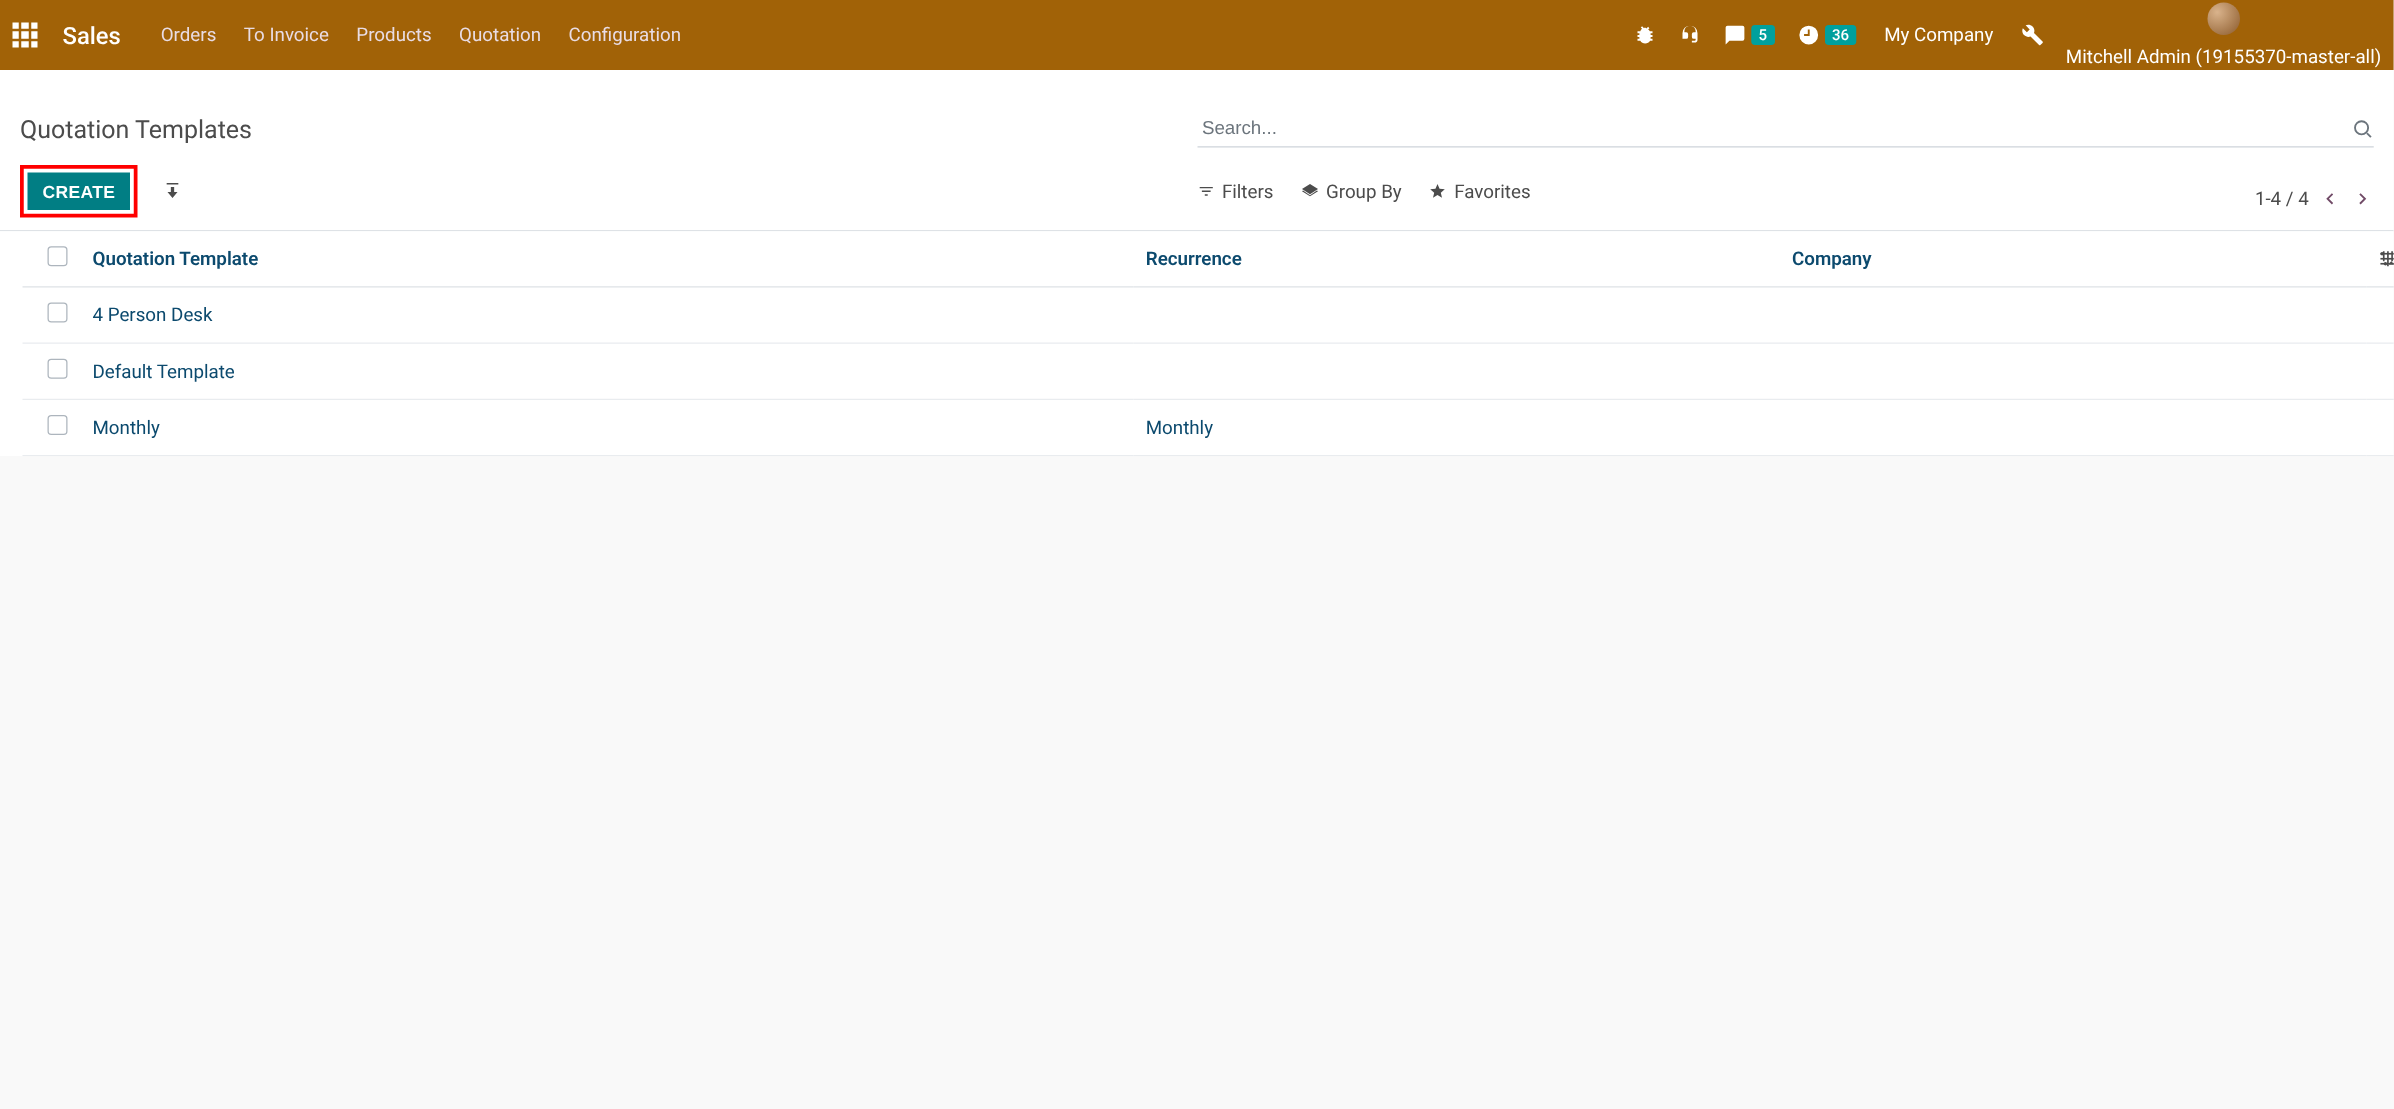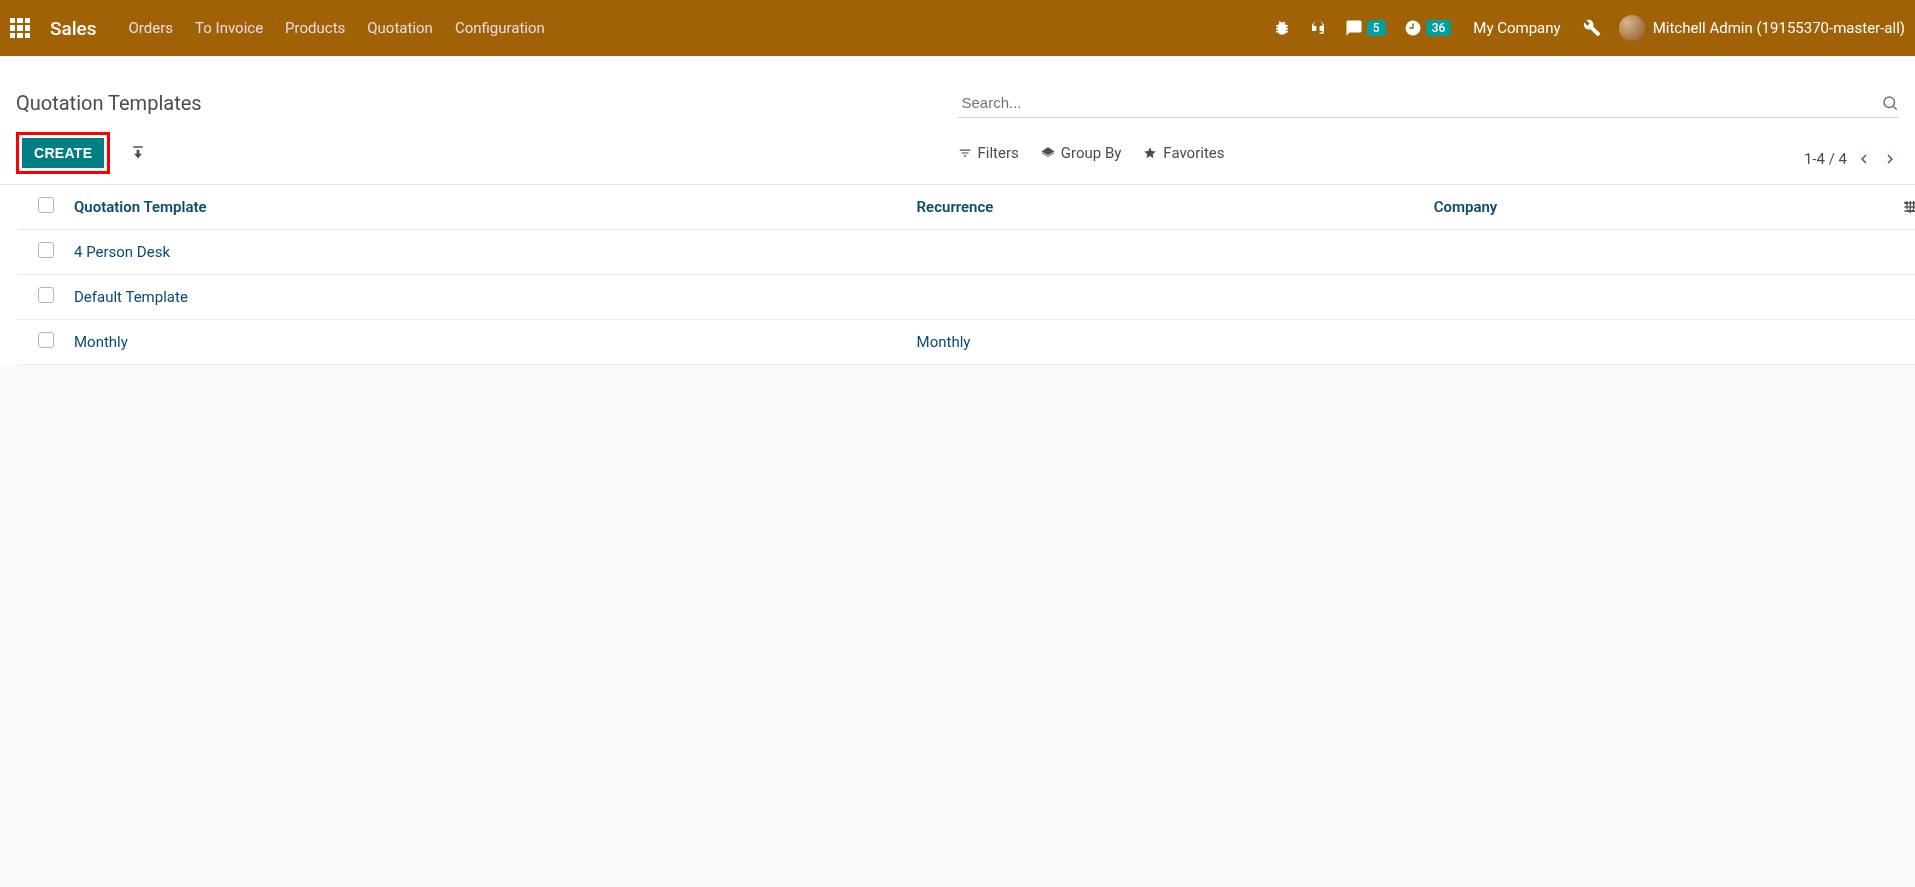--- a/index.html
+++ b/index.html
@@ -9,21 +9,21 @@
   .topnav { background: #a16207; height: 56px; display: flex; align-items: center; padding: 0 10px 0 10px; color: #fff; font-size: 15px; }
   .topnav-left { display: flex; align-items: center; gap: 14px; }
   .apps-launcher { width: 20px; height: 20px; display: grid; grid-template-columns: repeat(3,1fr); grid-template-rows: repeat(3,1fr); gap: 2px; cursor: pointer; margin-right: 6px; }
   .apps-launcher > div { background: #fff; }
   .brand { font-size: 19px; font-weight: 500; margin-right: 14px; }
   .nav-item { color: #e9dce4; cursor: pointer; padding: 0 4px; }
   .topnav-right { margin-left: auto; display: flex; align-items: center; gap: 18px; }
   .icon-btn { display: flex; align-items: center; gap: 4px; cursor: pointer; }
   .badge { background: #00A09D; color: #fff; border-radius: 3px; font-size: 12px; padding: 1px 6px; font-weight: 500; }
   .avatar { width: 26px; height: 26px; border-radius: 50%; background: radial-gradient(circle at 30% 30%, #d9b38c, #8b5a2b); display:inline-block; }
-  .user-block { display:flex; align-items:center; gap:8px; }
+  .user-block { display:flex; align-items:center; gap:8px;flex-direction:column; }
 
   
   .control-panel { background: #fff; padding: 32px 16px 10px 16px; border-bottom: 1px solid #dee2e6; }
   .cp-top { display: flex; align-items: center; }
   .breadcrumb-title { font-size: 20px; color: #4c4c4c; font-weight: 400; }
   .search-wrap { margin-left: auto; width: 50%; position: relative; border-bottom: 1px solid #ced4da; display:flex; align-items:center; }
   .search-input { border: none; outline: none; width: 100%; font-size: 15px; padding: 6px 28px 6px 4px; color:#1d4ed8; background:transparent; }
   .search-input::placeholder { color:#6c757d; }
   .search-icon-right { color:#6c757d; }
 

